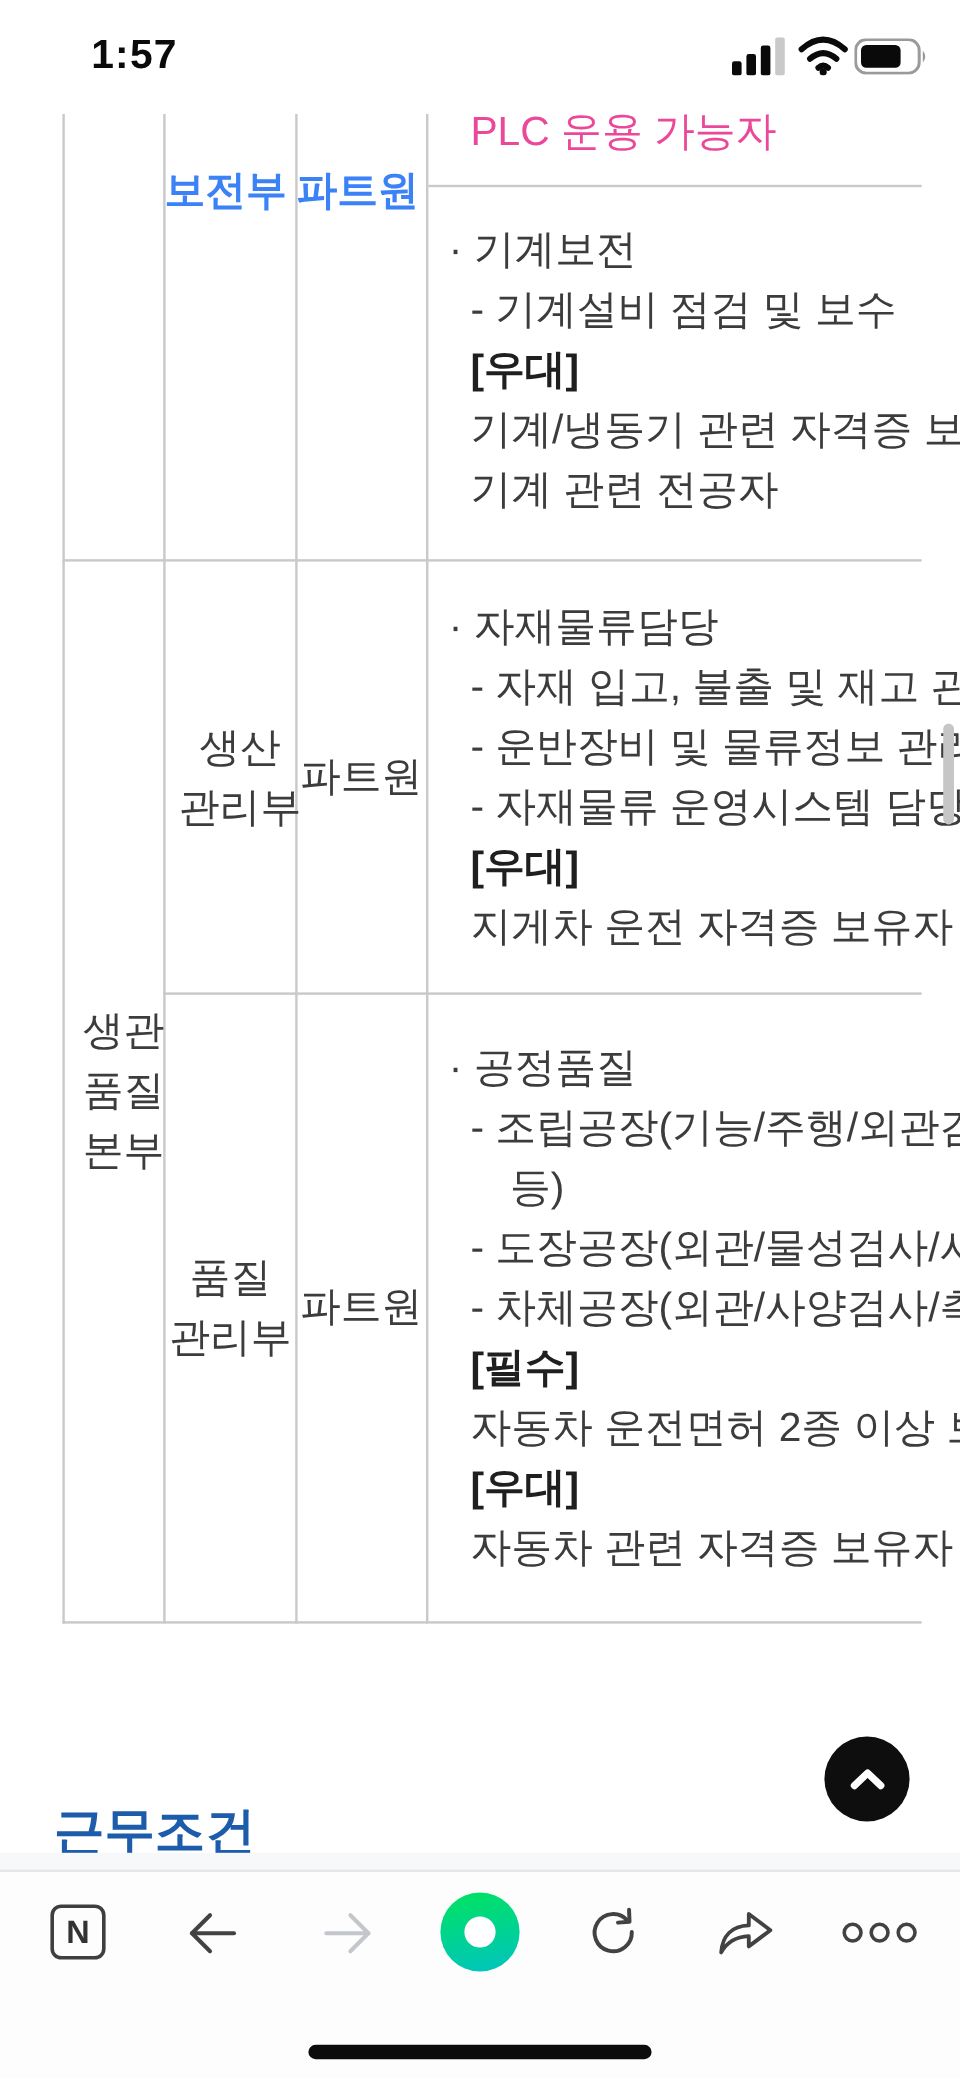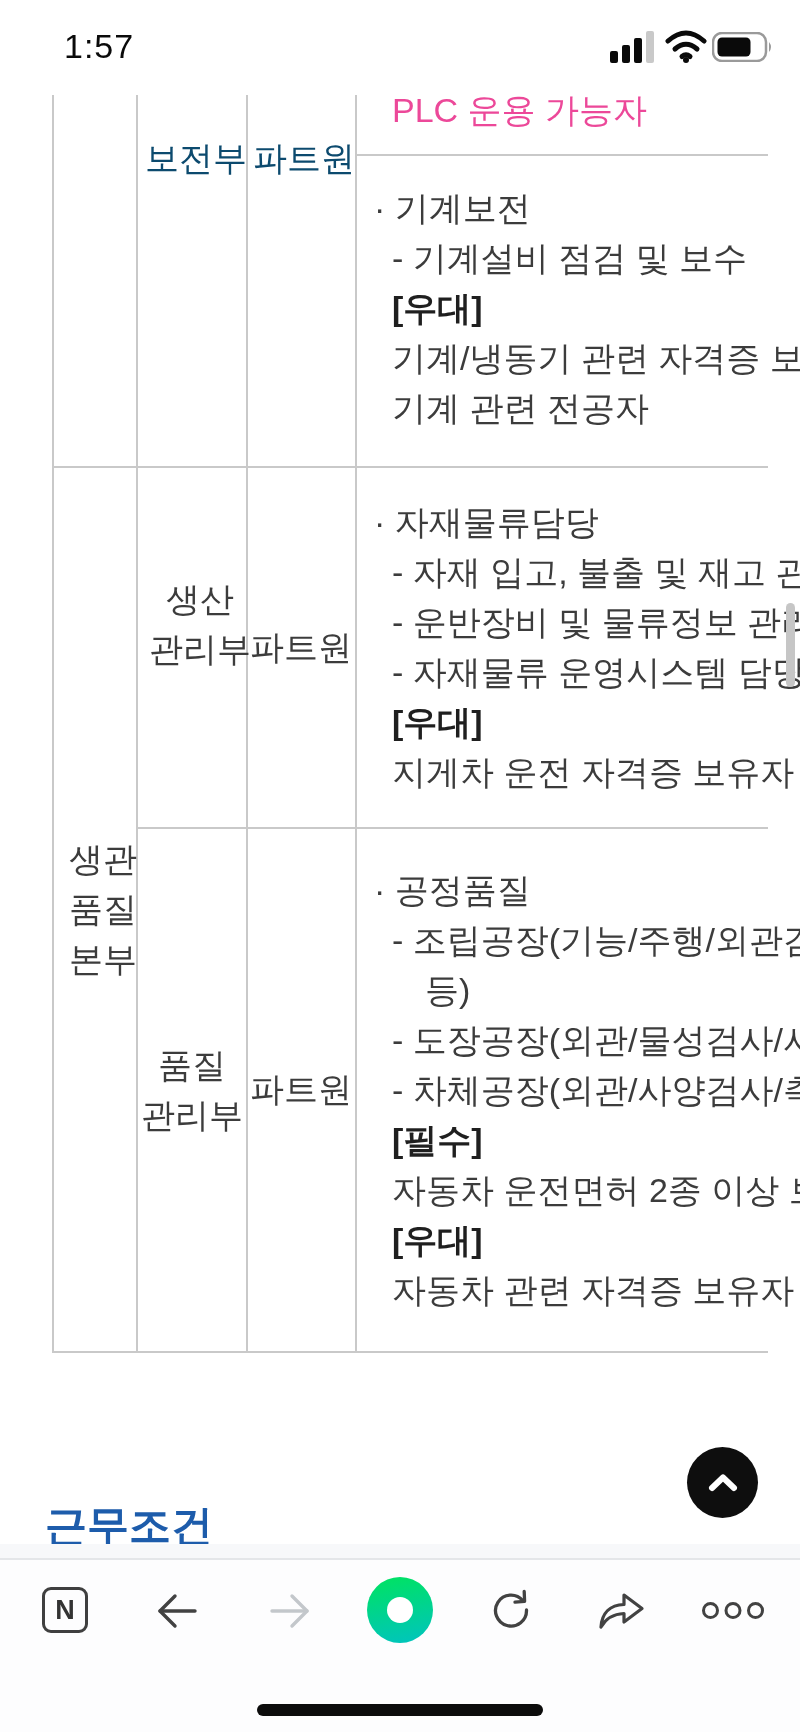--- a/index.html
+++ b/index.html
@@ -4,26 +4,26 @@
 <style>
   html,body{margin:0;padding:0;}
   body{
     width:800px;height:1732px;position:relative;overflow:hidden;
     background:#ffffff;
     font-family:"Liberation Sans","DejaVu Sans",sans-serif;
     color:#3c3c3c;
   }
   .abs{position:absolute;}
   
-  .time{left:64px;top:27px;font-size:34px;font-weight:400;color:#0a0a0a;letter-spacing:1px;}
+  .time{left:76px;top:27px;font-size:34px;font-weight:700;color:#0a0a0a;letter-spacing:1px;}
   
   .vline{width:2px;background:#c9c9c9;top:95px;height:1258px;}
   .hline{height:2px;background:#c9c9c9;}
   
-  .cell-label{font-size:34px;color:#0c4a6e;text-align:right;}
+  .cell-label{font-size:34px;color:#3b82f6;text-align:left;font-weight:bold;}
   .vcell{display:flex;flex-direction:column;justify-content:center;align-items:center;
          font-size:34px;color:#3c3c3c;line-height:47px;}
   .hqcell{line-height:53px;}
   .content{padding-left:36px;width:600px;}
   .line{white-space:nowrap;height:50px;line-height:50px;font-size:34px;color:#3c3c3c;}
   .line.bullet{margin-left:-18px;}
   .line.bold{font-weight:700;color:#1f1f1f;}
   .line.wrap{margin-left:33px;}
   .topline{white-space:nowrap;font-size:34px;color:#ec4899;line-height:40px;}
   
@@ -87,21 +87,21 @@
     <div class="line">기계/냉동기 관련 자격증 보유자</div>
     <div class="line">기계 관련 전공자</div>
   </div>
 
 <div class="abs vcell hqcell" style="left:53px;top:467px;width:100px;height:884px">
     <div class="line">생관</div>
     <div class="line">품질</div>
     <div class="line">본부</div>
   </div>
 
-<div class="abs vcell" style="left:137px;top:444px;width:126px;height:360px">
+<div class="abs vcell" style="left:137px;top:468px;width:126px;height:360px">
     <div class="line">생산</div>
     <div class="line">관리부</div>
   </div>
 <div class="abs vcell" style="left:247px;top:467px;width:108px;height:360px">
   <div>파트원</div>
 </div>
 <div class="abs content" style="left:356px;top:497px">
     <div class="line bullet">· 자재물류담당</div>
     <div class="line">- 자재 입고, 불출 및 재고 관리</div>
     <div class="line">- 운반장비 및 물류정보 관리</div>

